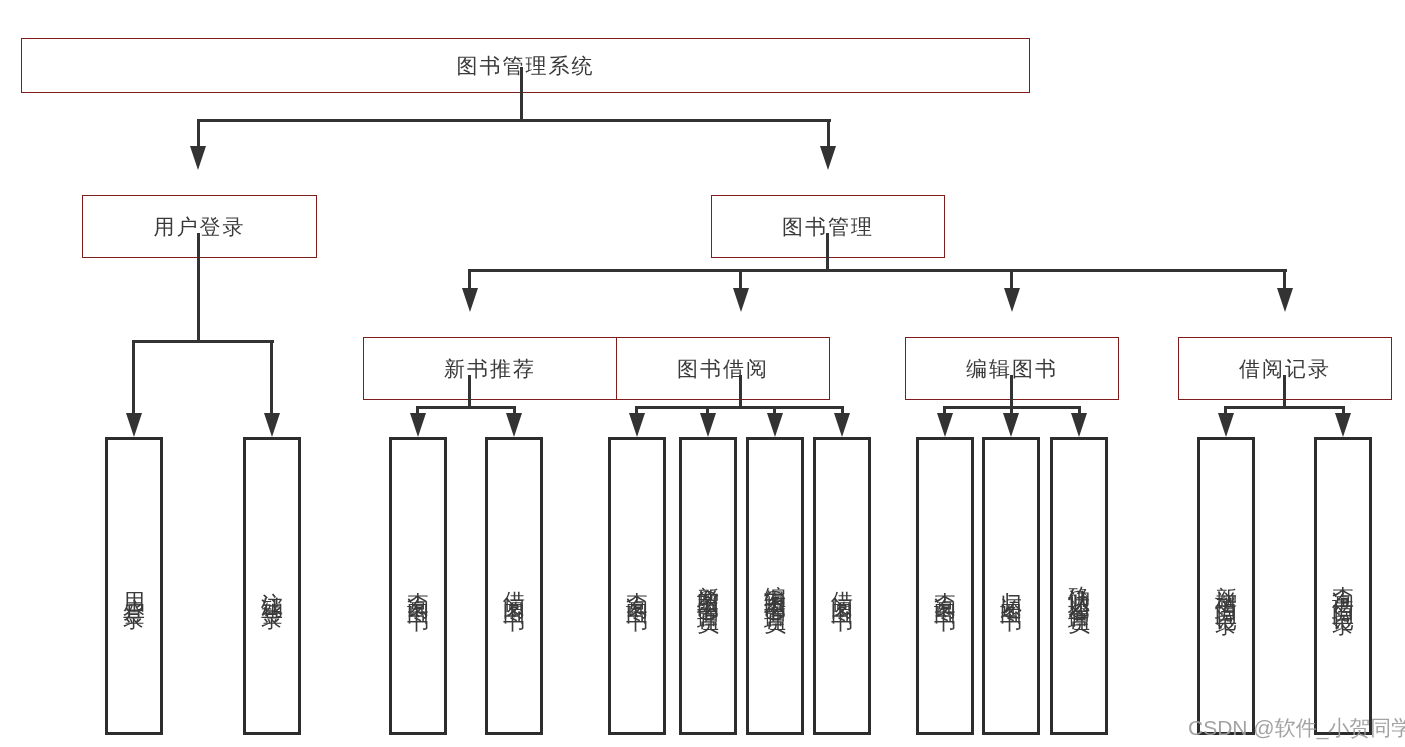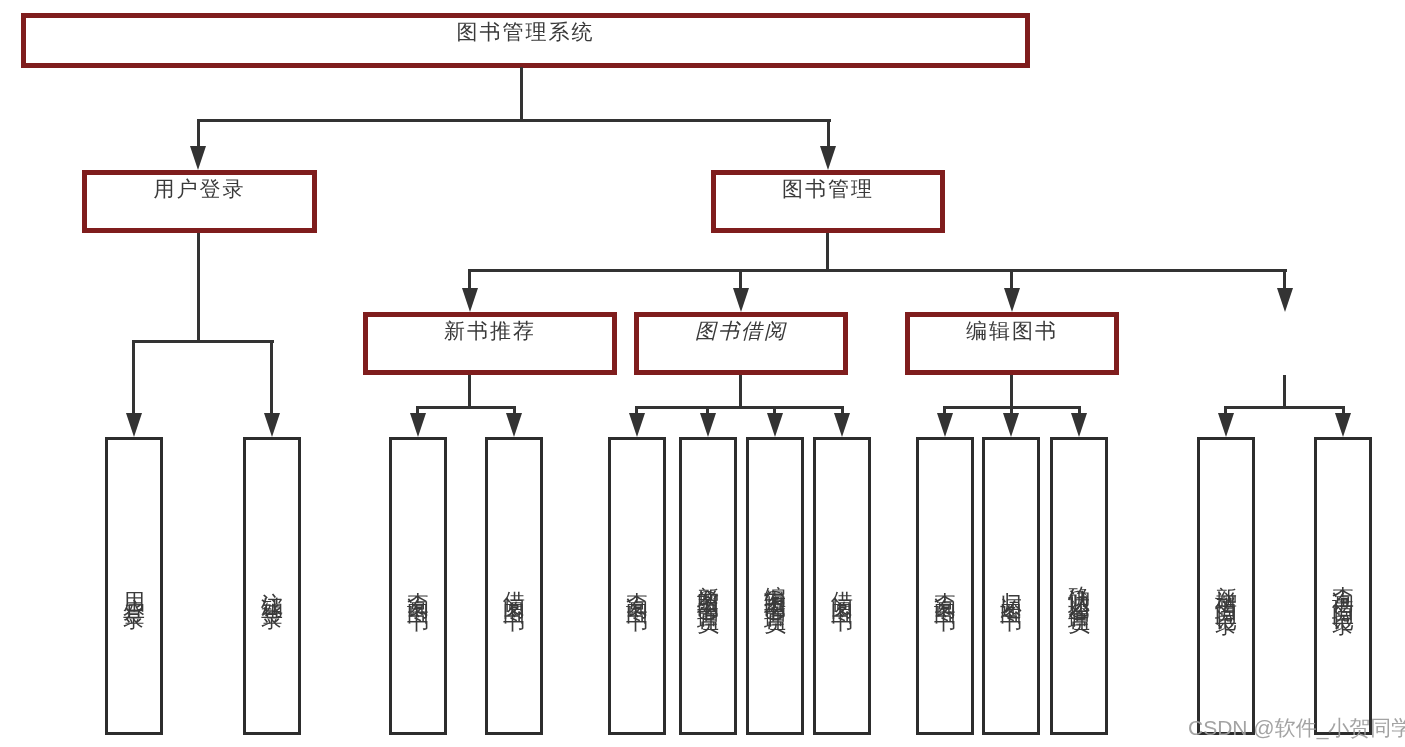--- a/index.html
+++ b/index.html
@@ -2,22 +2,22 @@
 <html><head>
 <meta charset="utf-8">
 <style>
   html,body { margin:0; padding:0; background:#ffffff; }
   .stage {
     position:relative; width:1405px; height:747px; background:#ffffff;
     font-family:"Liberation Sans", sans-serif; color:#3a3a3a; overflow:hidden;
   }
   .box {
     position:absolute; box-sizing:border-box; background:#ffffff;
-    border:5px solid #7f1d1d; display:flex; align-items:flex-start; justify-content:center;
-    font-size:21px; letter-spacing:2px; white-space:nowrap;
+    border:1px solid #7f1d1d; display:flex; align-items:center; justify-content:center;
+    font-size:21px; letter-spacing:2px; white-space:nowrap;margin-top:25px;
   }
   .vbox {
     position:absolute; box-sizing:border-box; background:#ffffff;
     border:3px solid #2d2d2d; display:flex; align-items:center; justify-content:center;
     font-size:22px; letter-spacing:6px;
     writing-mode:vertical-rl; text-orientation:mixed;
   }
   .line { position:absolute; background:#333333; }
   .arrow {
     position:absolute; width:0; height:0;
@@ -66,25 +66,28 @@
   <div class="line" style="left:739px; top:269px; width:3px; height:22px;"></div>
   <div class="arrow" style="left:733px; top:288px;"></div>
   <div class="line" style="left:1010px; top:269px; width:3px; height:22px;"></div>
   <div class="arrow" style="left:1004px; top:288px;"></div>
   <div class="line" style="left:1283px; top:269px; width:3px; height:22px;"></div>
   <div class="arrow" style="left:1277px; top:288px;"></div>
 
   <div class="box" style="left:363px; top:312px; width:254px; height:63px;">
     <span>新书推荐</span>
   </div>
-  <div class="box" style="left:634px; top:312px; width:214px; height:63px;font-style:italic;">
+  <div class="box" style="left:616px; top:312px; width:214px; height:63px;">
     <span>图书借阅</span>
   </div>
   <div class="box" style="left:905px; top:312px; width:214px; height:63px;">
     <span>编辑图书</span>
+  </div>
+  <div class="box" style="left:1178px; top:312px; width:214px; height:63px;">
+    <span>借阅记录</span>
   </div>
 
   <div class="line" style="left:468px; top:375px; width:3px; height:34px;"></div>
   <div class="line" style="left:416px; top:406px; width:100px; height:3px;"></div>
   <div class="line" style="left:416px; top:406px; width:3px; height:12px;"></div>
   <div class="arrow" style="left:410px; top:413px;"></div>
   <div class="line" style="left:513px; top:406px; width:3px; height:12px;"></div>
   <div class="arrow" style="left:506px; top:413px;"></div>
 
   <div class="line" style="left:739px; top:375px; width:3px; height:34px;"></div>

